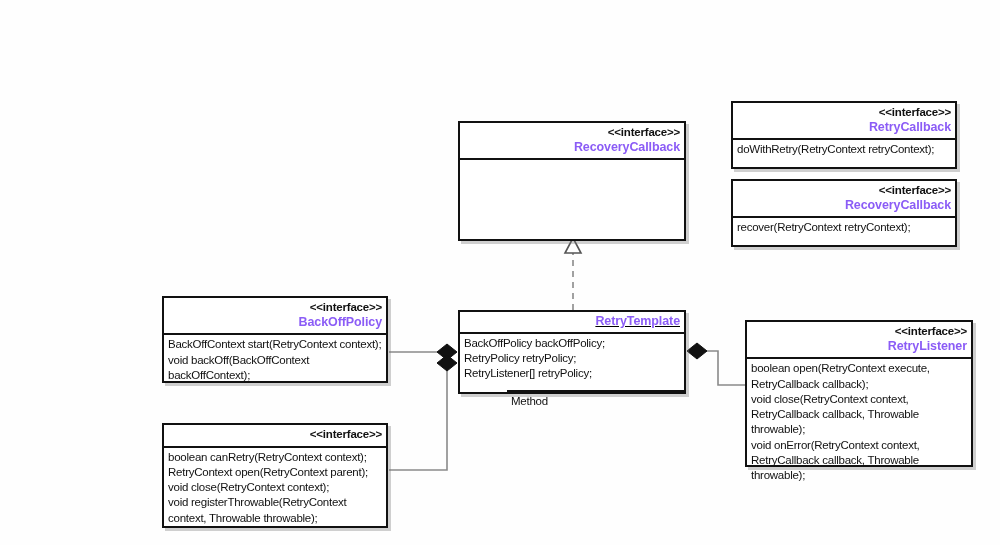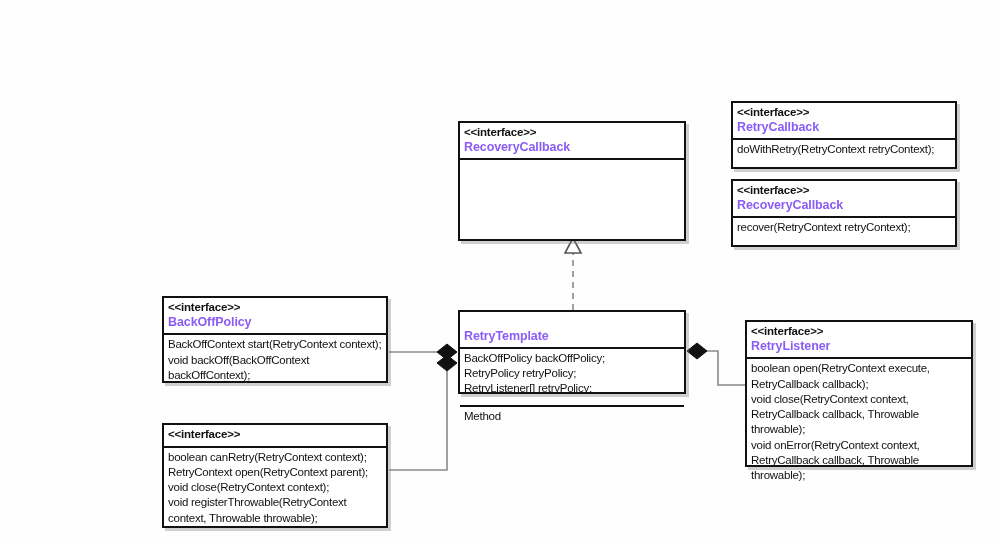--- a/index.html
+++ b/index.html
@@ -32,21 +32,21 @@
   .uml-class {
     position: absolute;
     box-sizing: border-box;
     background: #ffffff;
     border: 2px solid #111111;
     box-shadow: 3px 3px 0 rgba(120,120,120,0.35);
   }
   .uml-header {
     box-sizing: border-box;
     border-bottom: 2px solid #111111;
-    text-align: left;
+    text-align: right;
     padding: 3px 4px 4px 4px;
     line-height: 1.18;
   }
   .stereotype {
     display: block;
     font-size: 11.5px;
     font-weight: bold;
     color: #111;
     letter-spacing: -0.2px;
   }
@@ -61,20 +61,21 @@
     box-sizing: border-box;
     padding: 2px 3px 8px 4px;
     font-size: 11.5px;
     line-height: 1.33;
     color: #111;
     letter-spacing: -0.25px;
     white-space: pre-line;
   }
   .uml-compartment + .uml-compartment {
     border-top: 2px solid #111111;
+    margin-left: 47px;
   }
   .compartment-fill {
     flex: 1 1 auto;
   }
   .uml-class.stacked {
     display: flex;
     flex-direction: column;
   }
 </style>
 </head>
@@ -143,21 +144,21 @@
       <span class="stereotype">&lt;&lt;interface&gt;&gt;</span>
     </div>
     <div class="uml-compartment compartment-fill">boolean canRetry(RetryContext context);
 RetryContext open(RetryContext parent);
 void close(RetryContext context);
 void registerThrowable(RetryContext
 context, Throwable throwable);</div>
   </div>
 
   <div class="uml-class stacked" style="left:458px; top:310px; width:228px; height:84px;">
-    <div class="uml-header" style="padding:17px 4px 3px 4px;">
+    <div class="uml-header" style="padding:2px 4px 3px 4px;text-decoration:underline;">
       <span class="class-name">RetryTemplate</span>
     </div>
     <div class="uml-compartment">BackOffPolicy backOffPolicy;
 RetryPolicy retryPolicy;
 RetryListener[] retryPolicy;</div>
     <div class="uml-compartment compartment-fill">Method</div>
   </div>
 
   <div class="uml-class stacked" style="left:745px; top:320px; width:228px; height:147px;">
     <div class="uml-header">

